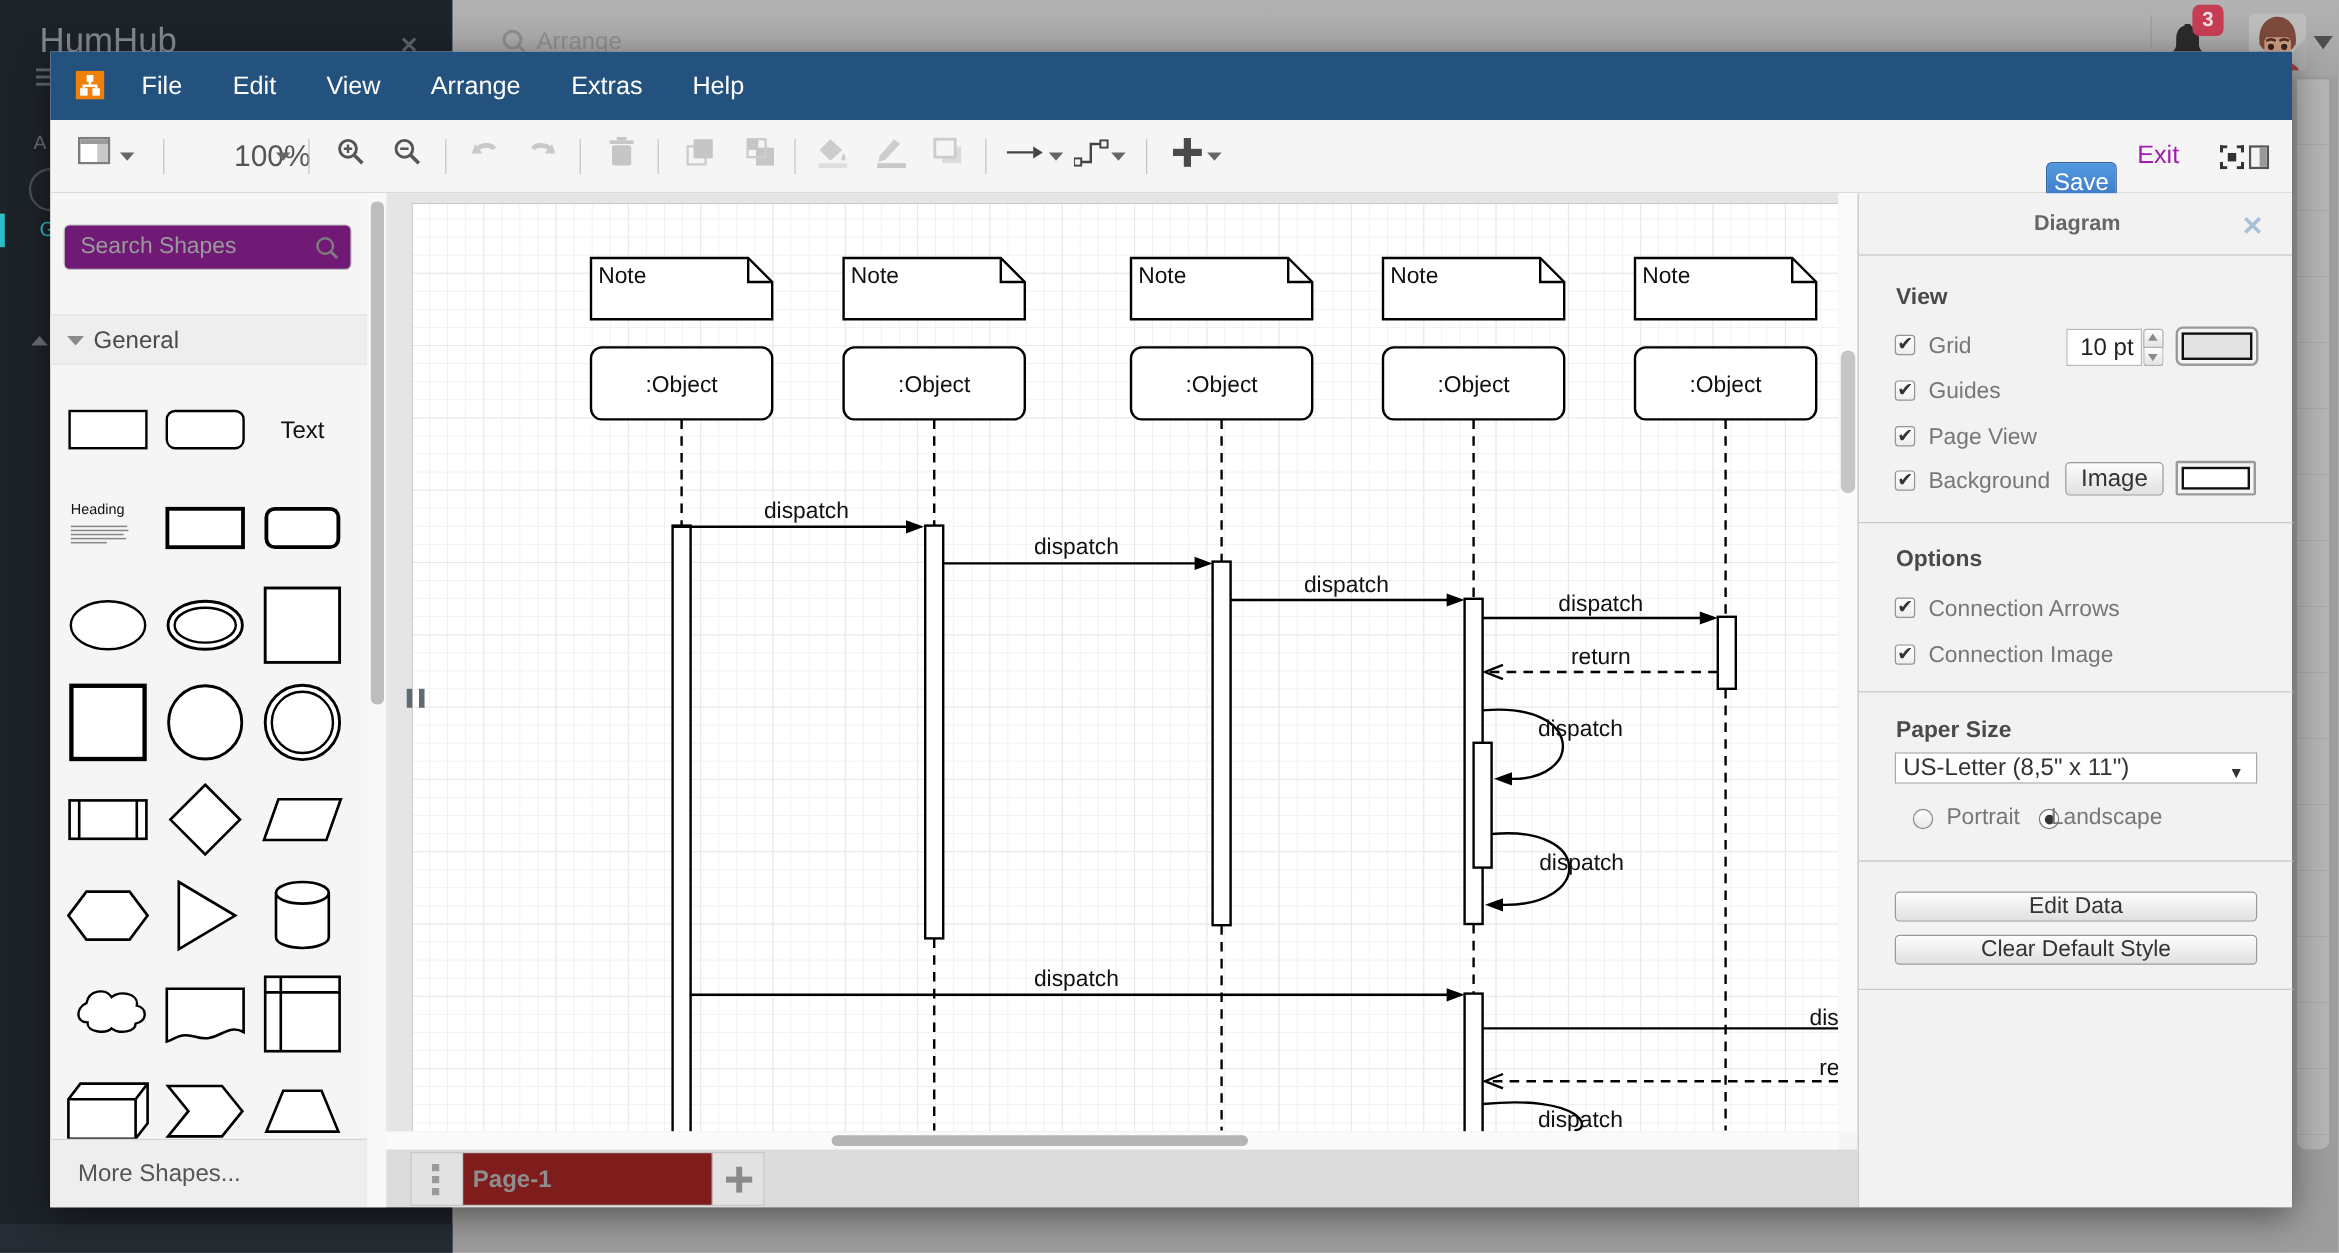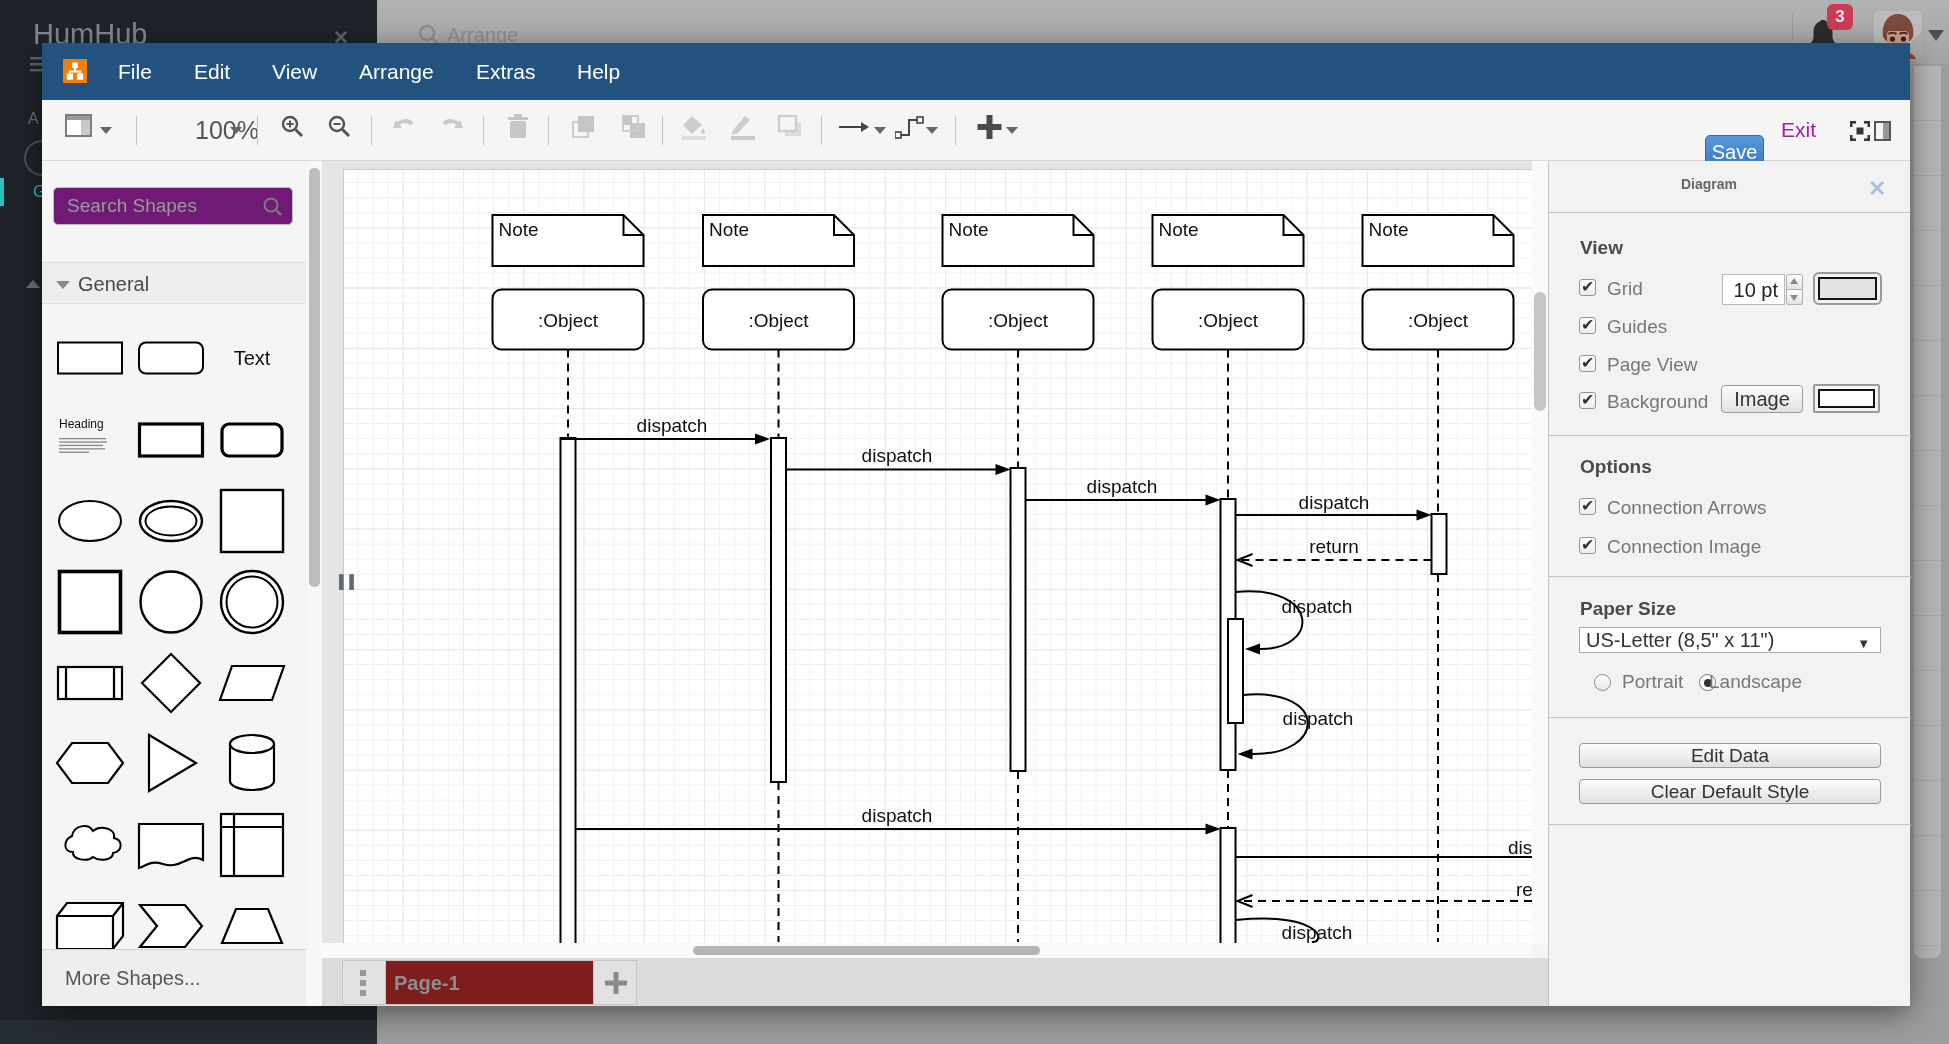--- a/index.html
+++ b/index.html
@@ -52,21 +52,21 @@
 #hscrolltrack { left:280px; top:900px; width:1210px; height:15px; background:#fafafa; }
 #hthumb { position:absolute; left:371px; top:3px; width:347px; height:9px; background:#b5b5b5; border-radius:5px; }
 #pagebar { left:280px; top:915px; width:1226px; height:48px; background:#dcdcdc; }
 #dotsbtn { position:absolute; left:20px; top:2px; width:44px; height:45px; background:#e2e2e2; border:1px solid #c6c6c6; }
 #pagetab { position:absolute; left:64px; top:2px; width:208px; height:45px; background:#7f1d1d; border:1px solid #c6c6c6; border-left:none; color:#8e8e8e; font-size:20px; font-weight:bold; line-height:44px; }
 #plusbtn { position:absolute; left:272px; top:2px; width:43px; height:45px; background:#e2e2e2; border:1px solid #c6c6c6; border-left:none; }
 #handle { left:297px; top:531px; color:#5f6a72; font-size:13px; letter-spacing:1px; }
 
 #format { left:1506px; top:118px; width:362px; height:845px; background:#f2f2f2; border-left:1px solid #c4c4c4; color:#777; font-size:19px; }
 #fmthdr { position:absolute; left:0; top:0; width:361px; height:52px; border-bottom:1px solid #c6c6c6; }
-#fmthdr b { position:absolute; left:132px; top:15px; color:#666; font-size:14px; }
+#fmthdr b { position:absolute; left:146px; top:15px; color:#666; font-size:18px; }
 #fmtclose { position:absolute; left:319px; top:15px; color:#a9c0d8; font-size:22px; font-weight:bold; }
 .sect { position:absolute; left:31px; color:#4a4a4a; font-weight:bold; font-size:19px; }
 .cb { position:absolute; left:30px; width:17px; height:17px; border:1px solid #949494; border-radius:3px; background:linear-gradient(#fdfdfd,#eee); }
 .cb:after { content:"\2714"; position:absolute; left:1px; top:-3px; color:#333; font-size:16px; }
 .cblab { position:absolute; left:58px; }
 .fsep { position:absolute; left:0; width:362px; height:1px; background:#c6c6c6; }
 .btn { position:absolute; left:30px; width:302px; height:25px; background:linear-gradient(#fdfdfd,#e0e0e0); border:1px solid #999; border-radius:4px; text-align:center; color:#333; font-size:19px; line-height:23px; }
 </style>
 </head>
 <body>

